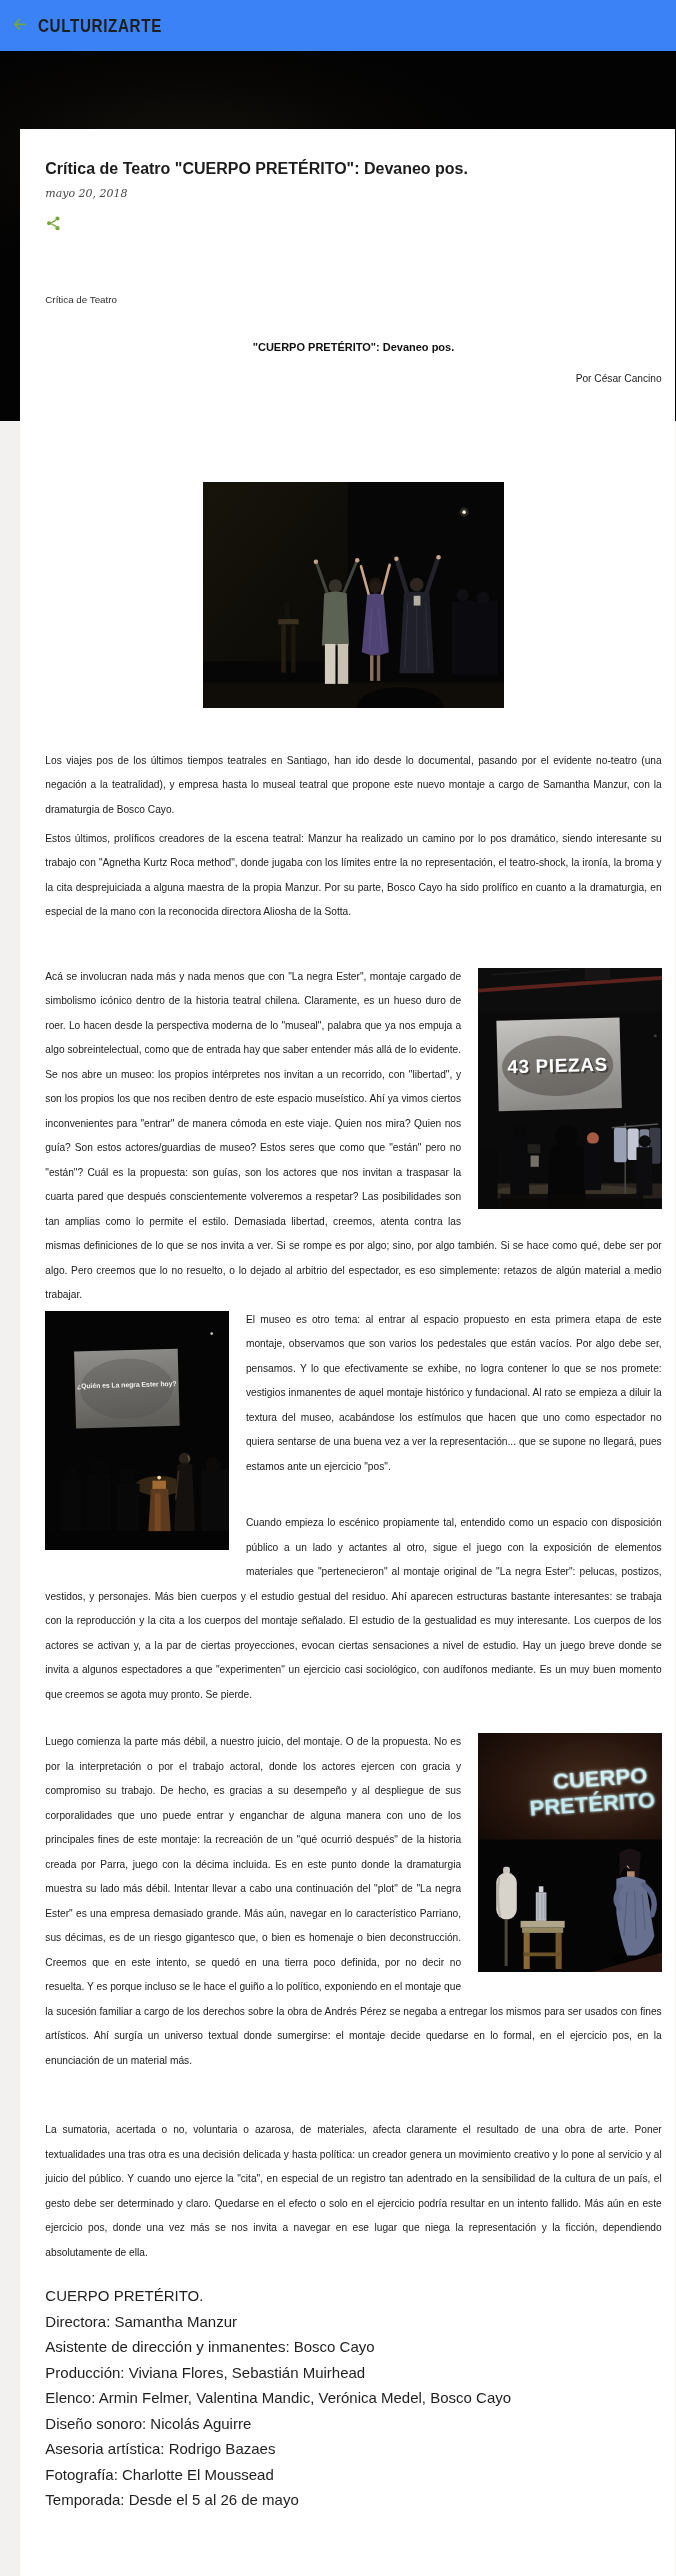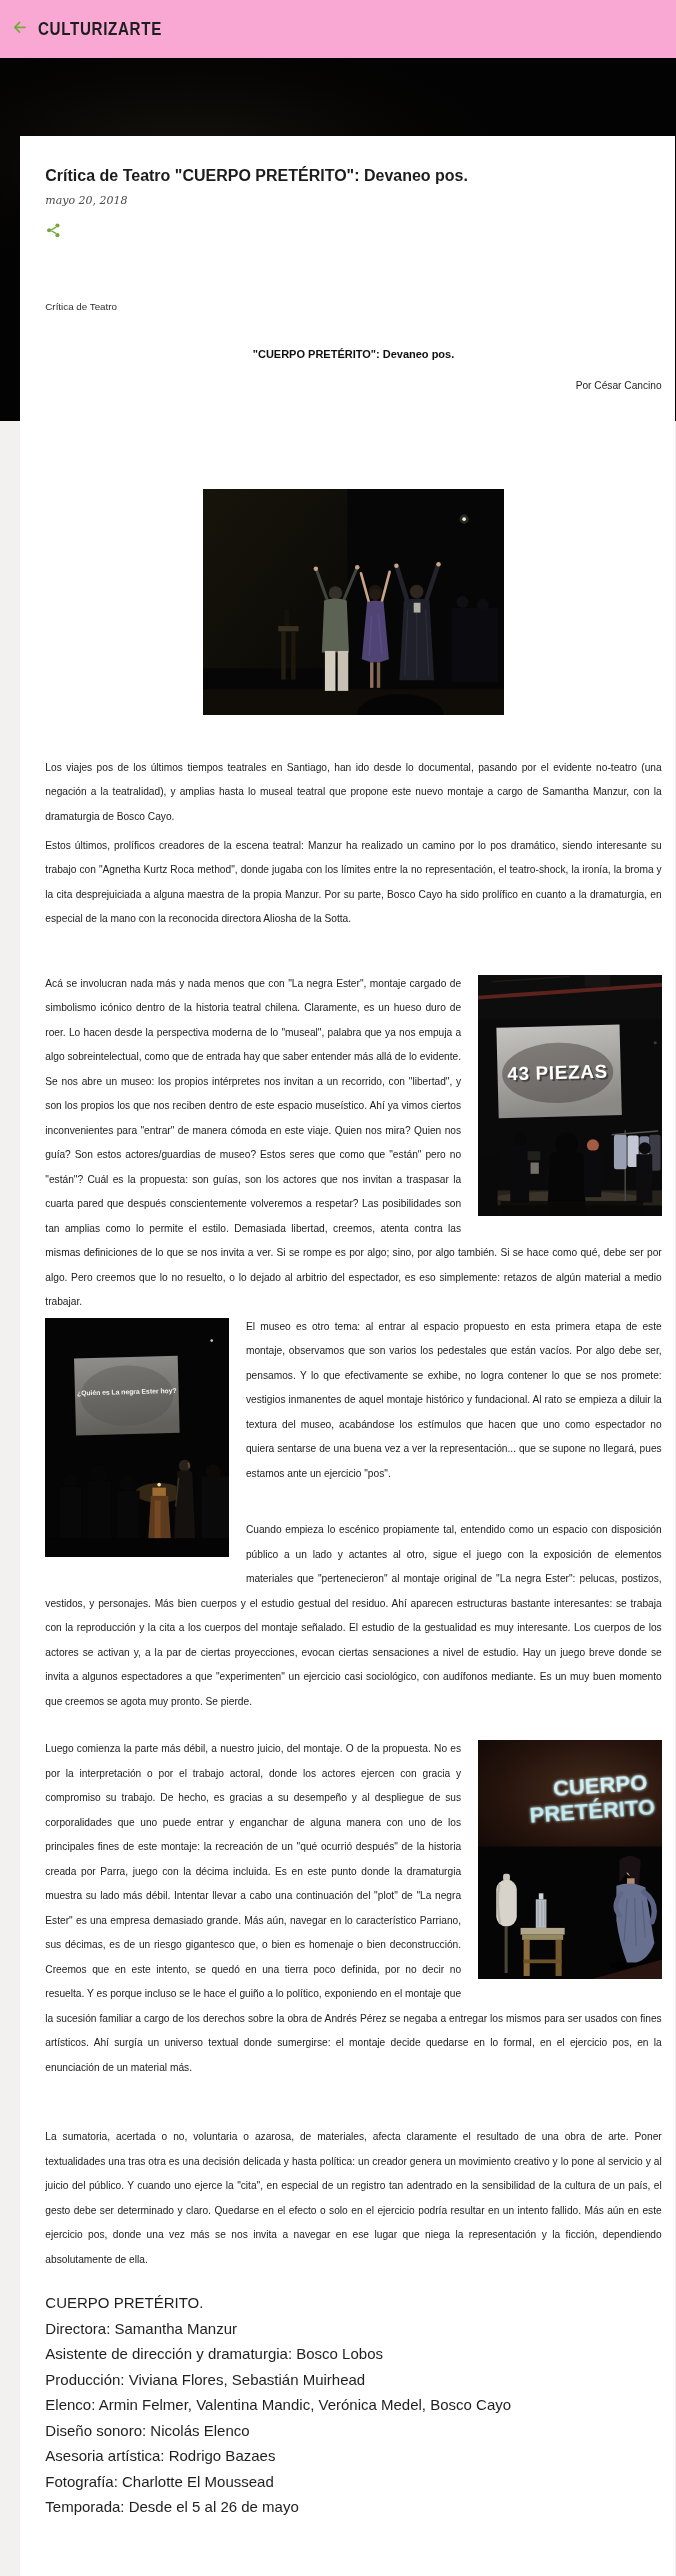--- a/index.html
+++ b/index.html
@@ -3,21 +3,21 @@
 <meta charset="utf-8">
 <style>
   html,body{margin:0;padding:0;}
   body{
     width:676px;height:2576px;overflow:hidden;position:relative;
     background:#f2f1ef;
     font-family:"Liberation Sans",sans-serif;
   }
   
   .appbar{
-    height:58px;background:#f9a8d4;display:flex;align-items:center;
+    height:51px;background:#3b82f6;display:flex;align-items:center;
     padding-left:7.5px;position:relative;z-index:3;
   }
   .back-btn{width:25.6px;height:25.6px;display:flex;align-items:center;justify-content:center;cursor:pointer;flex:0 0 auto;}
   .app-title{
     font-size:19px;font-weight:bold;color:#1e1e1e;letter-spacing:0.8px;margin-left:4.5px;
     transform:scaleX(0.8);transform-origin:left center;white-space:nowrap;
   }
   
   .hero-bg{
     position:absolute;top:51px;left:0;width:676px;height:370px;z-index:1;
@@ -146,21 +146,21 @@
 
       <rect x="330" y="158" width="62" height="98" fill="#0c0c10" opacity="0.85"></rect>
       <circle cx="345" cy="150" r="8" fill="#101014"></circle>
         <circle cx="372" cy="154" r="8" fill="#0e0e12"></circle>
       <ellipse cx="262" cy="300" rx="58" ry="28" fill="#050505"></ellipse>
     </svg>
   </figure>
 
   <div class="post-body">
 
-    <p class="pb-1">Los viajes pos de los últimos tiempos teatrales en Santiago, han ido desde lo documental, pasando por el evidente no-teatro (una negación a la teatralidad), y amplias hasta lo museal teatral que propone este nuevo montaje a cargo de Samantha Manzur, con la dramaturgia de Bosco Cayo.</p>
+    <p class="pb-1">Los viajes pos de los últimos tiempos teatrales en Santiago, han ido desde lo documental, pasando por el evidente no-teatro (una negación a la teatralidad), y empresa hasta lo museal teatral que propone este nuevo montaje a cargo de Samantha Manzur, con la dramaturgia de Bosco Cayo.</p>
     <p class="pb-2">Estos últimos, prolíficos creadores de la escena teatral: Manzur ha realizado un camino por lo pos dramático, siendo interesante su trabajo con "Agnetha Kurtz Roca method", donde jugaba con los límites entre la no representación, el teatro-shock, la ironía, la broma y la cita desprejuiciada a alguna maestra de la propia Manzur. Por su parte, Bosco Cayo ha sido prolífico en cuanto a la dramaturgia, en especial de la mano con la reconocida directora Aliosha de la Sotta.</p>
 
     <div class="blk">
       <figure class="float-fig fig-r">
         <svg viewBox="0 0 245 320" preserveAspectRatio="none" role="img" style="font-size:13.5px">
           <defs>
             <linearGradient id="scr1" x1="0" y1="0" x2="0.2" y2="1">
               <stop offset="0" stop-color="#c6c4c0"></stop>
                 <stop offset="1" stop-color="#8b8986"></stop>
             </linearGradient>
@@ -294,24 +294,24 @@
         </svg>
       </figure>
       <p>Luego comienza la parte más débil, a nuestro juicio, del montaje. O de la propuesta. No es por la interpretación o por el trabajo actoral, donde los actores ejercen con gracia y compromiso su trabajo. De hecho, es gracias a su desempeño y al despliegue de sus corporalidades que uno puede entrar y enganchar de alguna manera con uno de los principales fines de este montaje: la recreación de un "qué ocurrió después" de la historia creada por Parra, juego con la décima incluida. Es en este punto donde la dramaturgia muestra su lado más débil. Intentar llevar a cabo una continuación del "plot" de "La negra Ester" es una empresa demasiado grande. Más aún, navegar en lo característico Parriano, sus décimas, es de un riesgo gigantesco que, o bien es homenaje o bien deconstrucción. Creemos que en este intento, se quedó en una tierra poco definida, por no decir no resuelta. Y es porque incluso se le hace el guiño a lo político, exponiendo en el montaje que la sucesión familiar a cargo de los derechos sobre la obra de Andrés Pérez se negaba a entregar los mismos para ser usados con fines artísticos. Ahí surgía un universo textual donde sumergirse: el montaje decide quedarse en lo formal, en el ejercicio pos, en la enunciación de un material más.</p>
     </div>
 
     <p class="pb-7">La sumatoria, acertada o no, voluntaria o azarosa, de materiales, afecta claramente el resultado de una obra de arte. Poner textualidades una tras otra es una decisión delicada y hasta política: un creador genera un movimiento creativo y lo pone al servicio y al juicio del público. Y cuando uno ejerce la "cita", en especial de un registro tan adentrado en la sensibilidad de la cultura de un país, el gesto debe ser determinado y claro. Quedarse en el efecto o solo en el ejercicio podría resultar en un intento fallido. Más aún en este ejercicio pos, donde una vez más se nos invita a navegar en ese lugar que niega la representación y la ficción, dependiendo absolutamente de ella.</p>
 
     <div class="credits">
       <p>CUERPO PRETÉRITO.</p>
       <p>Directora: Samantha Manzur</p>
-      <p>Asistente de dirección y dramaturgia: Bosco Lobos</p>
+      <p>Asistente de dirección y inmanentes: Bosco Cayo</p>
       <p>Producción: Viviana Flores, Sebastián Muirhead</p>
       <p>Elenco: Armin Felmer, Valentina Mandic, Verónica Medel, Bosco Cayo</p>
-      <p>Diseño sonoro: Nicolás Elenco</p>
+      <p>Diseño sonoro: Nicolás Aguirre</p>
       <p>Asesoria artística: Rodrigo Bazaes</p>
       <p>Fotografía: Charlotte El Moussead</p>
       <p>Temporada: Desde el 5 al 26 de mayo</p>
 
     </div>
 
   </div>
 </main>
 
 

